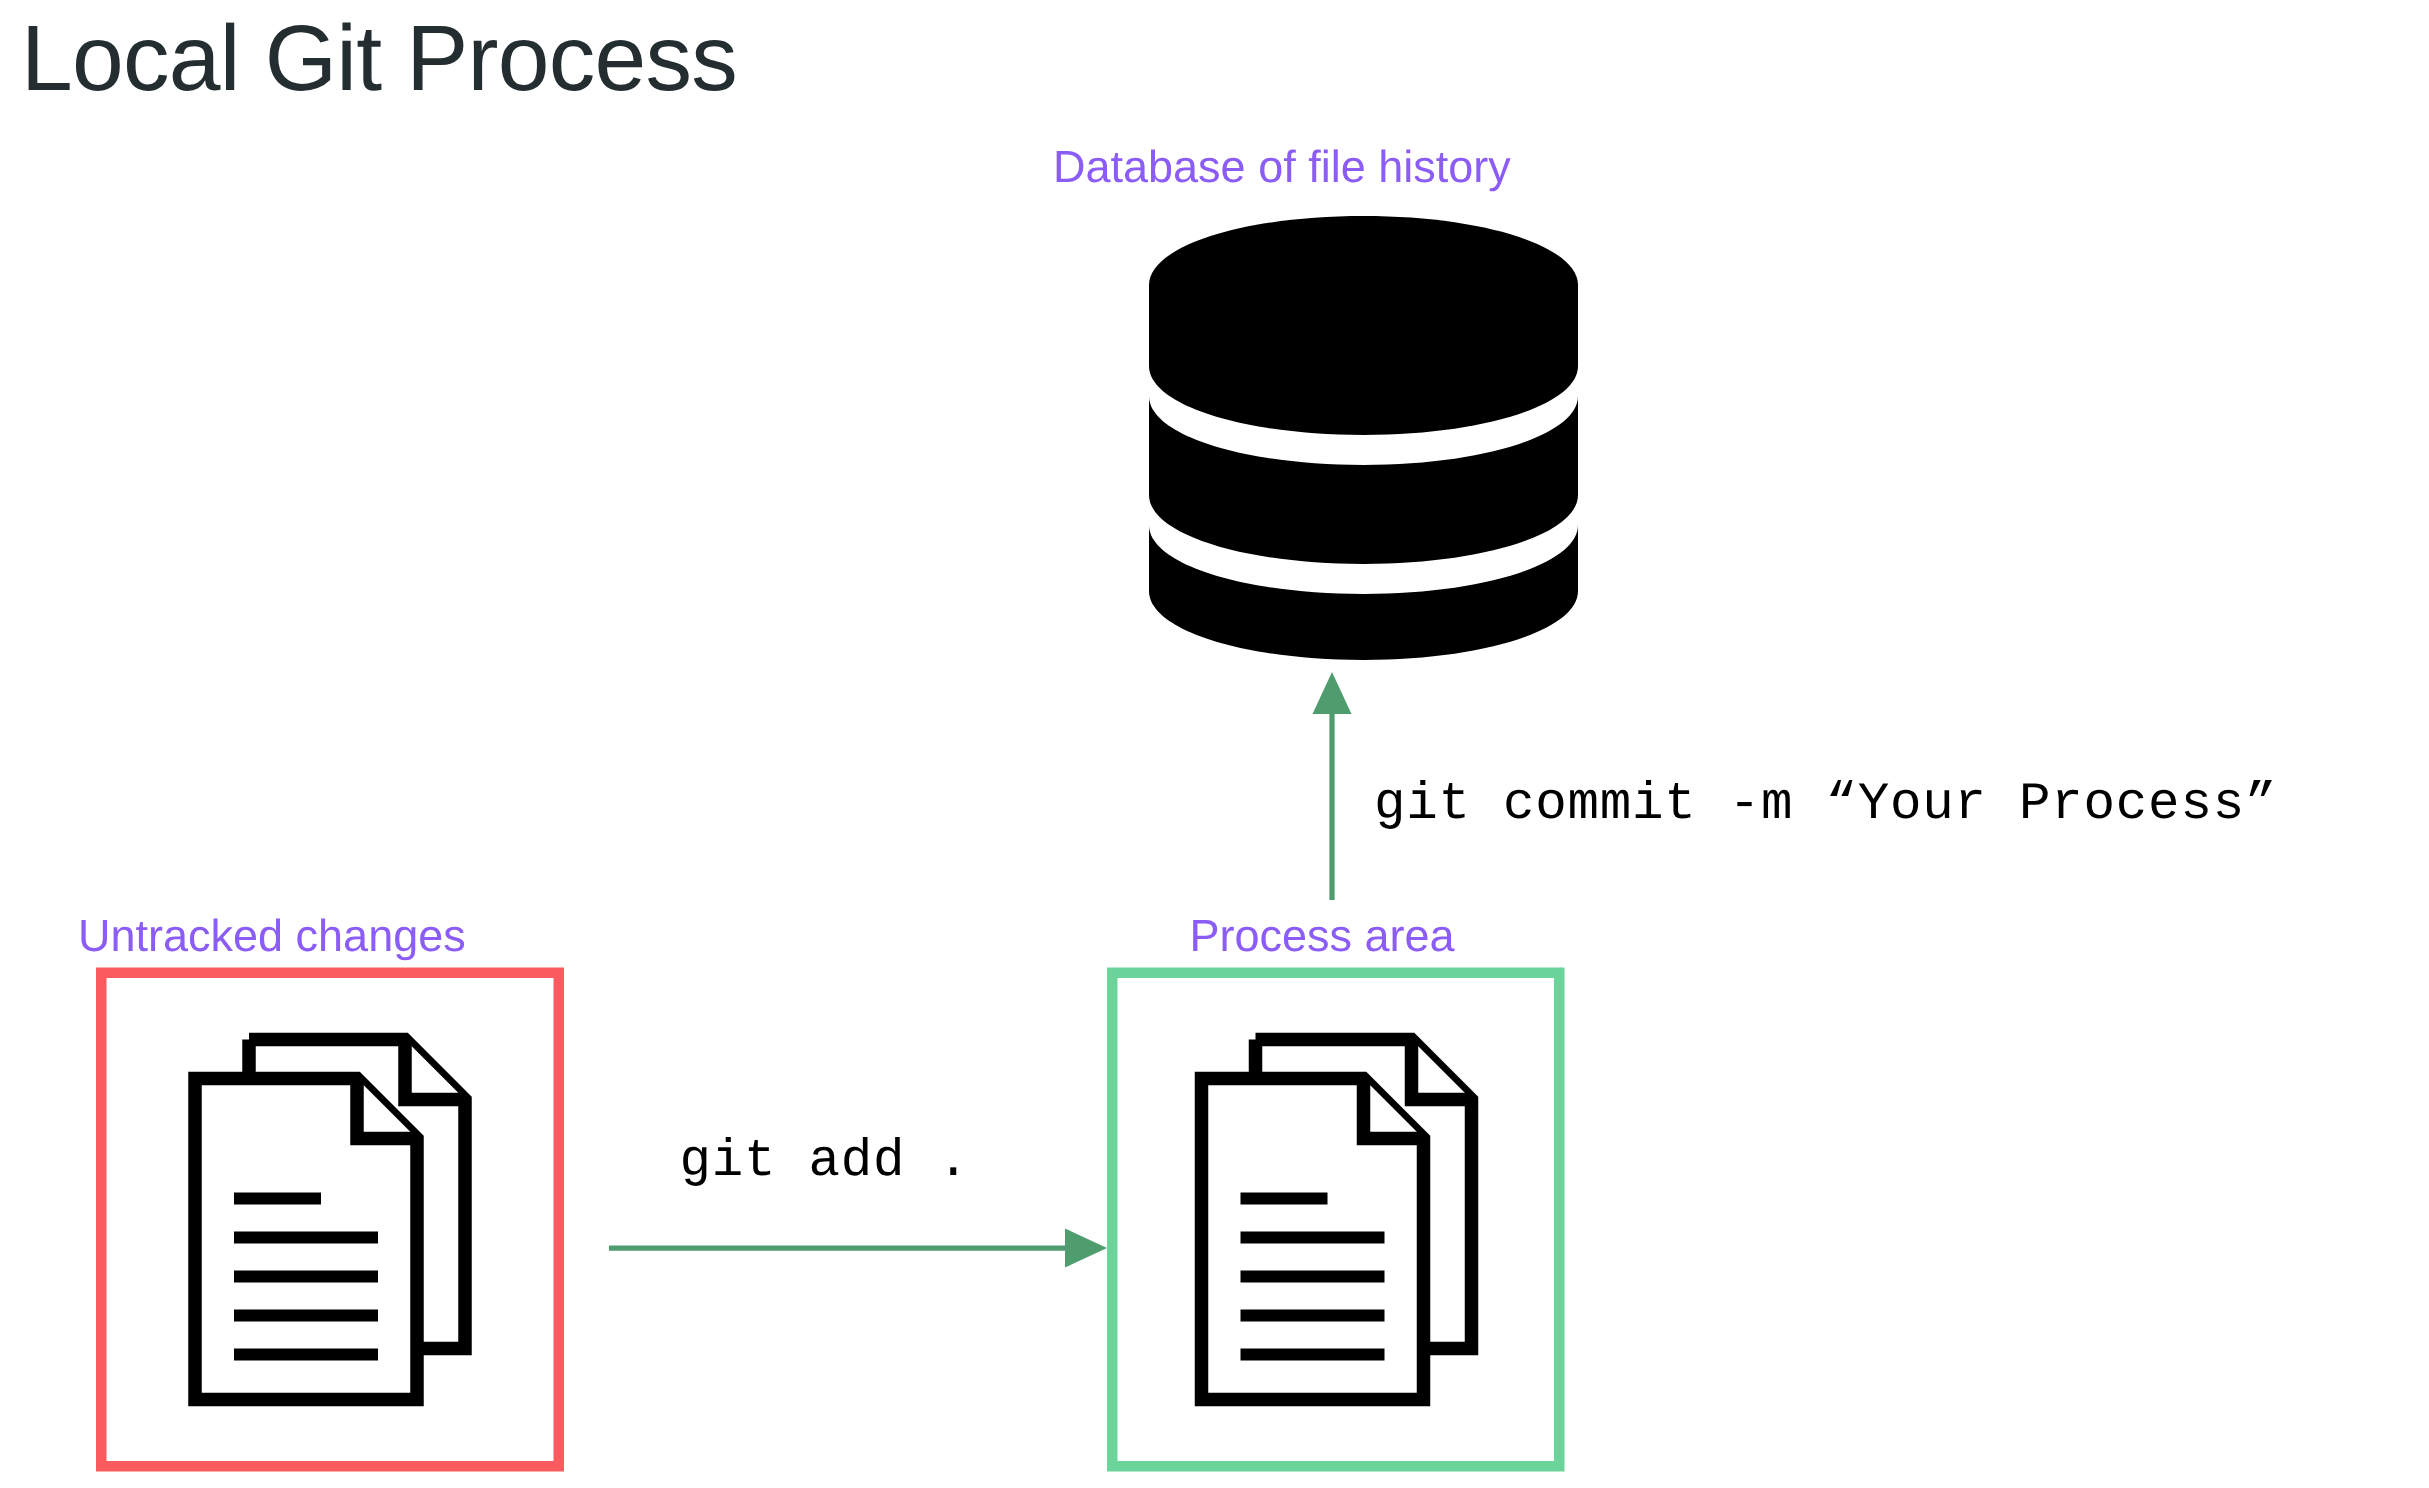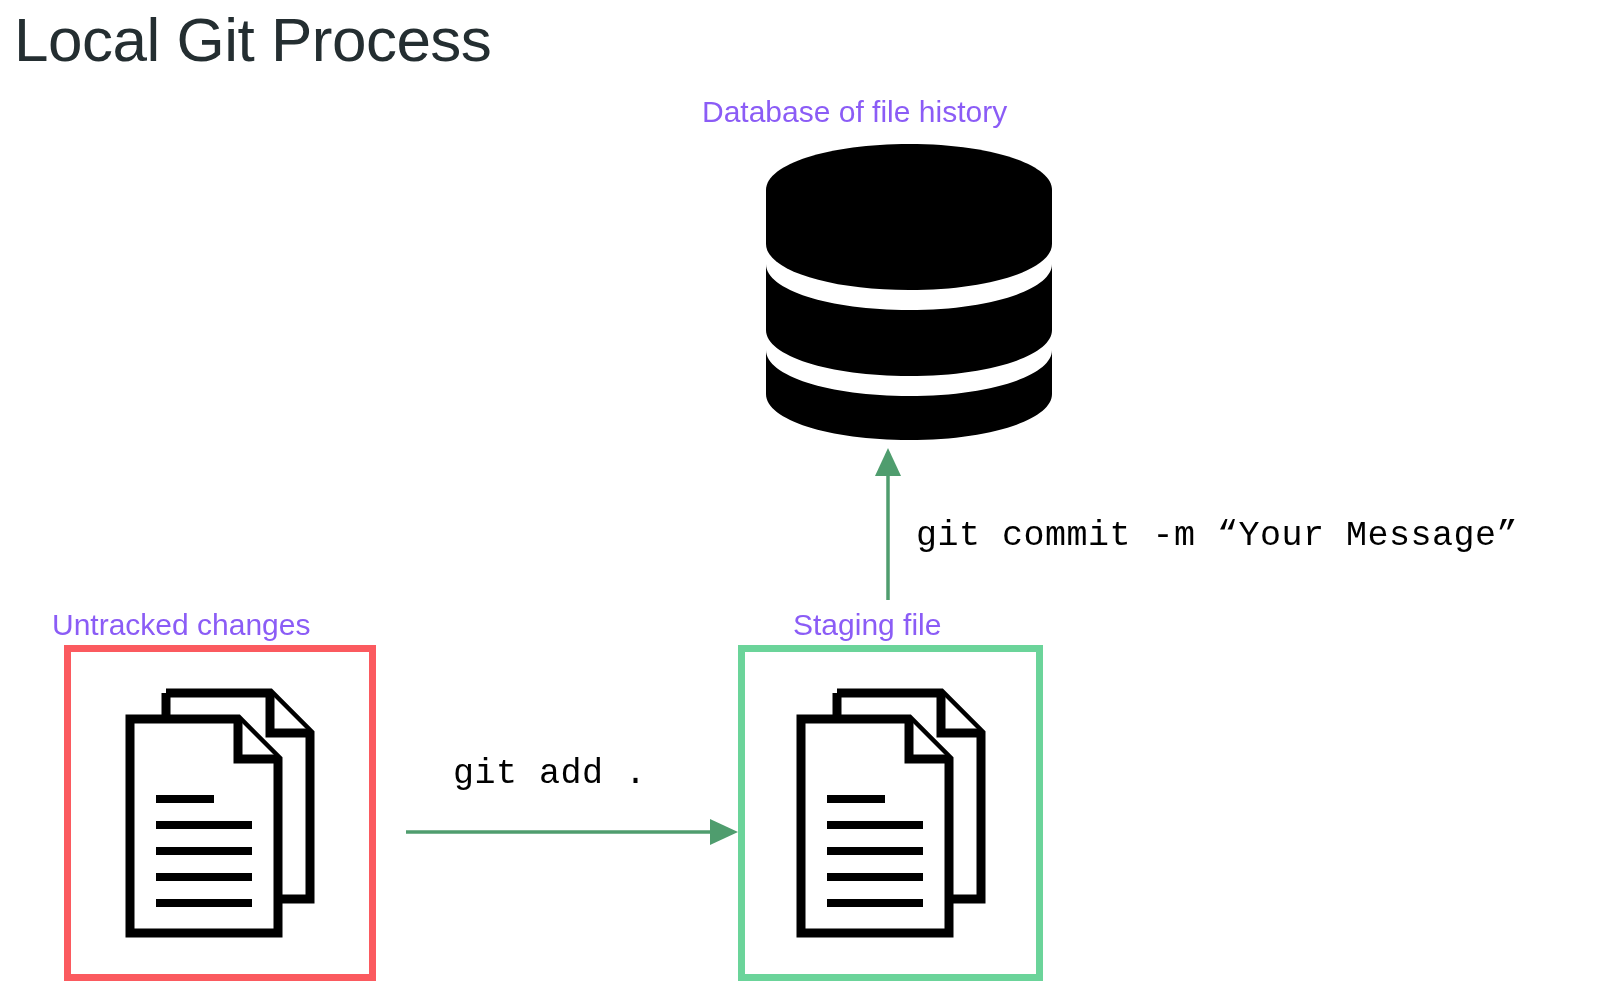--- a/index.html
+++ b/index.html
@@ -148,21 +148,21 @@
   </div>
 
 
   <div id="arrow-commit">
     <svg width="60" height="160" viewBox="0 0 60 160" xmlns="http://www.w3.org/2000/svg" aria-hidden="true">
       <line x1="30" y1="160" x2="30" y2="28" stroke="#4f9d6e" stroke-width="3.5"></line>
       <polygon points="30,8 43,36 17,36" fill="#4f9d6e"></polygon>
     </svg>
   </div>
 
-  <div class="cmd-label" id="cmd-commit">git commit -m “Your Message”</div>
+  <div class="cmd-label" id="cmd-commit">git commit -m “Your Process”</div>
 
   <div class="node-label" id="untracked-label">Untracked changes</div>
 
   <div class="area-box" id="untracked-box">
     <div class="docs-icon">
       <svg width="200" height="252" viewBox="0 0 200 252" xmlns="http://www.w3.org/2000/svg" aria-hidden="true">
 
         <path d="M46 6 L150 6 L190 46 L190 212 L150 212" fill="#ffffff" stroke="#000000" stroke-width="9" stroke-linejoin="miter" stroke-linecap="butt"></path>
         <path d="M150 6 L150 46 L190 46" fill="#ffffff" stroke="#000000" stroke-width="9" stroke-linejoin="miter"></path>
         <path d="M46 6 L46 32" fill="none" stroke="#000000" stroke-width="9"></path>
@@ -181,21 +181,21 @@
 
   <div id="arrow-add">
     <svg width="340" height="40" viewBox="0 0 340 40" xmlns="http://www.w3.org/2000/svg" aria-hidden="true">
       <line x1="2" y1="20" x2="310" y2="20" stroke="#4f9d6e" stroke-width="3.5"></line>
       <polygon points="334,20 306,33 306,7" fill="#4f9d6e"></polygon>
     </svg>
   </div>
 
   <div class="cmd-label" id="cmd-add">git add .</div>
 
-  <div class="node-label" id="staging-label">Staging file</div>
+  <div class="node-label" id="staging-label">Process area</div>
 
   <div class="area-box" id="staging-box">
     <div class="docs-icon">
       <svg width="200" height="252" viewBox="0 0 200 252" xmlns="http://www.w3.org/2000/svg" aria-hidden="true">
 
         <path d="M46 6 L150 6 L190 46 L190 212 L150 212" fill="#ffffff" stroke="#000000" stroke-width="9" stroke-linejoin="miter" stroke-linecap="butt"></path>
         <path d="M150 6 L150 46 L190 46" fill="#ffffff" stroke="#000000" stroke-width="9" stroke-linejoin="miter"></path>
         <path d="M46 6 L46 32" fill="none" stroke="#000000" stroke-width="9"></path>
 
         <path d="M10 32 L118 32 L158 72 L158 246 L10 246 Z" fill="#ffffff" stroke="#000000" stroke-width="9" stroke-linejoin="miter"></path>

